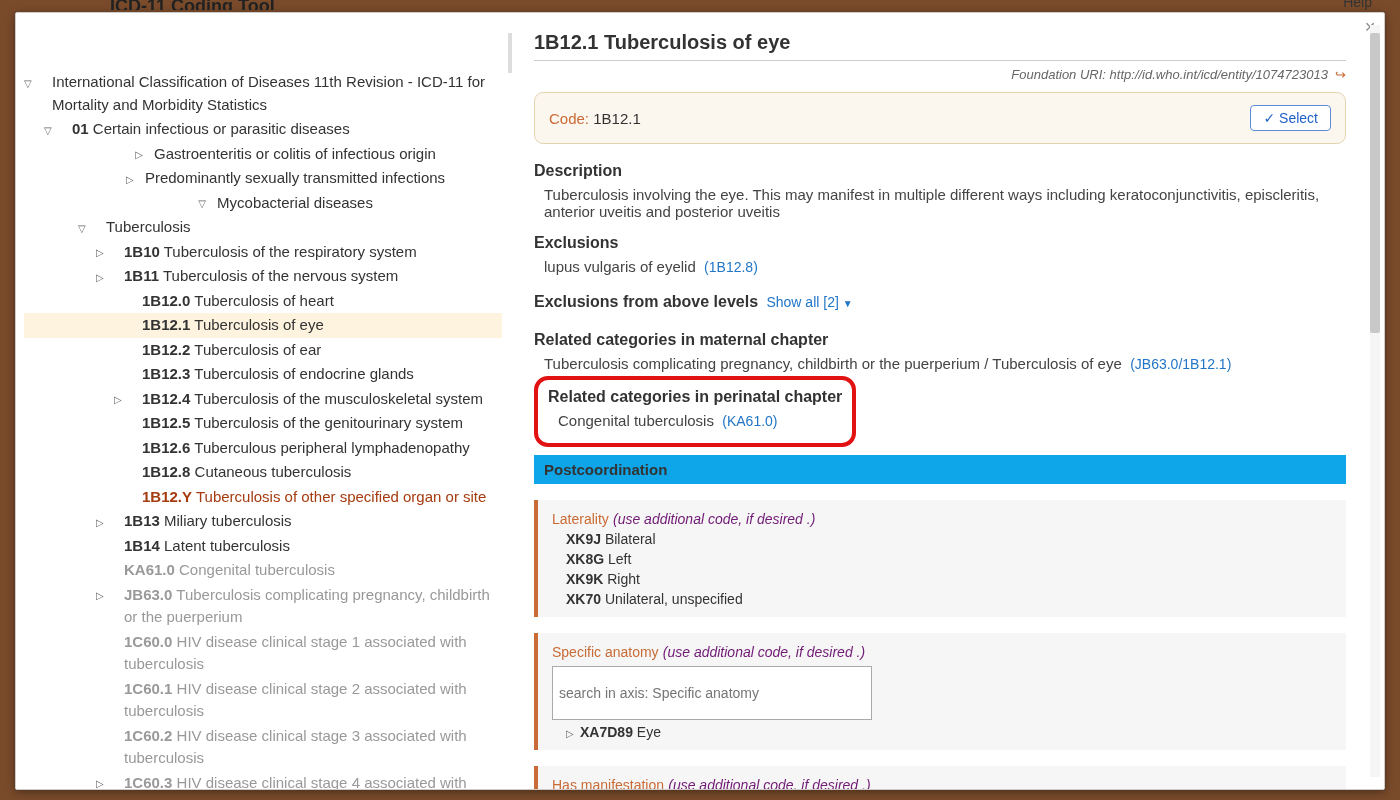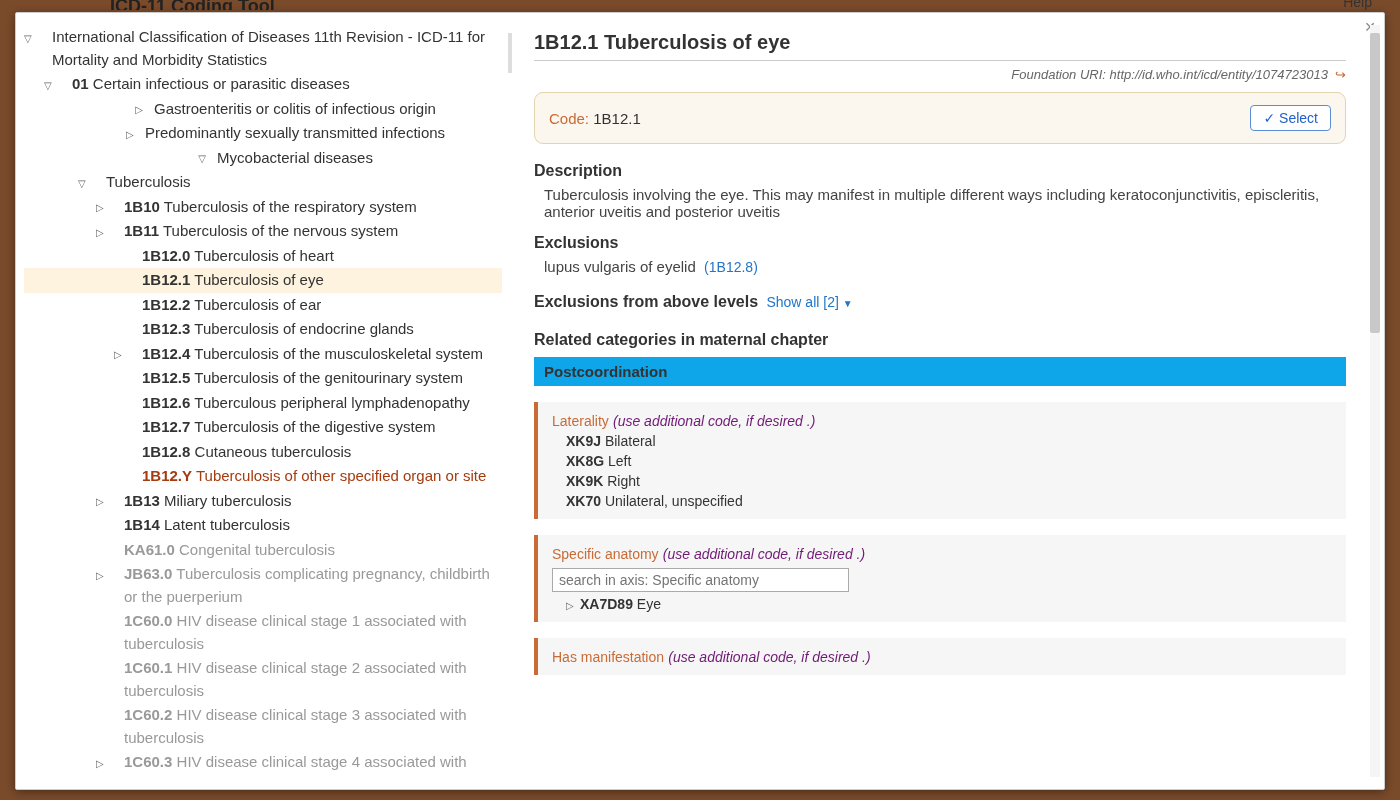--- a/index.html
+++ b/index.html
@@ -35,21 +35,21 @@
     background:#c8c8c8; border-radius:2px;
   }
   .tree { font-size:15px; line-height:1.5; }
   .tri {
     display:inline-block; width:12px; color:#666; font-size:10px; vertical-align:middle; margin-right:2px;
   }
   .tri.clickable { cursor:pointer; }
   .node { padding:1px 0; }
   .code { font-weight:bold; color:#333; }
   .title { color:#333; }
-  .lvl0 { padding-left:28px; text-indent:-14px; }
+  .lvl0 { padding-left:28px; text-indent:-14px;margin-top:45px; }
   .lvl1 { padding-left:48px; text-indent:-14px; }
   .lvl2 { padding-left:64px; text-indent:-14px;text-align:center; }
   .lvl3 { padding-left:82px; text-indent:-14px; }
   .lvl4 { padding-left:100px; text-indent:-14px; }
   .lvl5 { padding-left:118px; text-indent:-14px; }
   .selected { background:#fdf3de; }
   .link-brown { color:#a53b0f; }
   .gray { color:#999; }
   .gray .code { color:#999; }
   .gray .title { color:#999; }
@@ -87,21 +87,21 @@
     background:#0ea5e9; padding:6px 10px; font-weight:bold; margin-top:8px;
   }
   .axis-block {
     border-left:4px solid #c96b36; background:#f6f6f6; padding:10px 14px; margin-top:16px;
   }
   .axis-title { color:#c96b36; font-size:14px; }
   .axis-note { font-style:italic; color:#701a75; font-size:14px; }
   .axis-item { padding-left:14px; font-size:14px; padding-top:4px; }
   .axis-item .code { font-weight:bold;text-align:center; }
   .axis-search {
-    width:297px; border:1px solid #aaa; padding:3px 6px; font-size:14px; margin-top:6px;
+    width:320px; border:1px solid #aaa; padding:18px 6px; font-size:14px; margin-top:6px;
   }
 
   .header-blur {
     position:absolute; top:-4px; left:110px; right:50px; height:14px;
     font-weight:bold; color:#222; font-size:18px; overflow:hidden; white-space:nowrap;
   }
   .header-help {
     position:absolute; top:-6px; right:28px; color:#333; font-size:14px;
   }
 </style>
@@ -125,21 +125,20 @@
         <div class="node lvl3"><span class="tri clickable">▽</span><span class="title">Tuberculosis</span></div>
         <div class="node lvl4"><span class="tri clickable">▷</span><span class="code">1B10</span> <span class="title">Tuberculosis of the respiratory system</span></div>
         <div class="node lvl4"><span class="tri clickable">▷</span><span class="code">1B11</span> <span class="title">Tuberculosis of the nervous system</span></div>
         <div class="node lvl5"><span class="tri"></span><span class="code">1B12.0</span> <span class="title">Tuberculosis of heart</span></div>
         <div class="node lvl5 selected"><span class="tri"></span><span class="code">1B12.1</span> <span class="title">Tuberculosis of eye</span></div>
         <div class="node lvl5"><span class="tri"></span><span class="code">1B12.2</span> <span class="title">Tuberculosis of ear</span></div>
         <div class="node lvl5"><span class="tri"></span><span class="code">1B12.3</span> <span class="title">Tuberculosis of endocrine glands</span></div>
         <div class="node lvl5"><span class="tri clickable">▷</span><span class="code">1B12.4</span> <span class="title">Tuberculosis of the musculoskeletal system</span></div>
         <div class="node lvl5"><span class="tri"></span><span class="code">1B12.5</span> <span class="title">Tuberculosis of the genitourinary system</span></div>
         <div class="node lvl5"><span class="tri"></span><span class="code">1B12.6</span> <span class="title">Tuberculous peripheral lymphadenopathy</span></div>
-        <div class="node lvl5"><span class="tri"></span><span class="code">1B12.7</span> <span class="title">Tuberculosis of the digestive system</span></div>
         <div class="node lvl5"><span class="tri"></span><span class="code">1B12.8</span> <span class="title">Cutaneous tuberculosis</span></div>
         <div class="node lvl5"><span class="tri"></span><span class="code link-brown">1B12.Y</span> <span class="title link-brown">Tuberculosis of other specified organ or site</span></div>
         <div class="node lvl4"><span class="tri clickable">▷</span><span class="code">1B13</span> <span class="title">Miliary tuberculosis</span></div>
         <div class="node lvl4"><span class="tri"></span><span class="code">1B14</span> <span class="title">Latent tuberculosis</span></div>
         <div class="node lvl4 gray"><span class="tri"></span><span class="code">KA61.0</span> <span class="title">Congenital tuberculosis</span></div>
         <div class="node lvl4 gray"><span class="tri clickable">▷</span><span class="code">JB63.0</span> <span class="title">Tuberculosis complicating pregnancy, childbirth or the puerperium</span></div>
         <div class="node lvl4 gray"><span class="tri"></span><span class="code">1C60.0</span> <span class="title">HIV disease clinical stage 1 associated with tuberculosis</span></div>
         <div class="node lvl4 gray"><span class="tri"></span><span class="code">1C60.1</span> <span class="title">HIV disease clinical stage 2 associated with tuberculosis</span></div>
         <div class="node lvl4 gray"><span class="tri"></span><span class="code">1C60.2</span> <span class="title">HIV disease clinical stage 3 associated with tuberculosis</span></div>
         <div class="node lvl4 gray"><span class="tri clickable">▷</span><span class="code">1C60.3</span> <span class="title">HIV disease clinical stage 4 associated with</span></div>
@@ -172,21 +171,32 @@
       <h3 class="sec">Exclusions</h3>
       <div class="desc">
         <span>lupus vulgaris of eyelid</span>&nbsp;
         <span class="link-blue">(1B12.8)</span>
       </div>
 
       <h3 class="sec" style="display:inline-block;">Exclusions from above levels</h3>
       &nbsp;<span class="show-all"><span>Show all [2]</span><span class="caret">▼</span></span>
 
       <h3 class="sec">Related categories in maternal chapter</h3>
-
+      <div class="desc">
+        <span>Tuberculosis complicating pregnancy, childbirth or the puerperium / Tuberculosis of eye</span>&nbsp;
+        <span class="link-blue">(JB63.0/1B12.1)</span>
+      </div>
+
+      <div class="highlight-box">
+        <h3 class="sec">Related categories in perinatal chapter</h3>
+        <div class="desc">
+          <span>Congenital tuberculosis</span>&nbsp;
+          <span class="link-blue">(KA61.0)</span>
+        </div>
+      </div>
 
       <div class="postcoord-header">Postcoordination</div>
 
       <div class="axis-block">
         <span class="axis-title">Laterality</span>
         <span class="axis-note">(use additional code, if desired .)</span>
         <div class="axis-item"><span class="code">XK9J</span> <span>Bilateral</span></div>
         <div class="axis-item"><span class="code">XK8G</span> <span>Left</span></div>
         <div class="axis-item"><span class="code">XK9K</span> <span>Right</span></div>
         <div class="axis-item"><span class="code">XK70</span> <span>Unilateral, unspecified</span></div>

